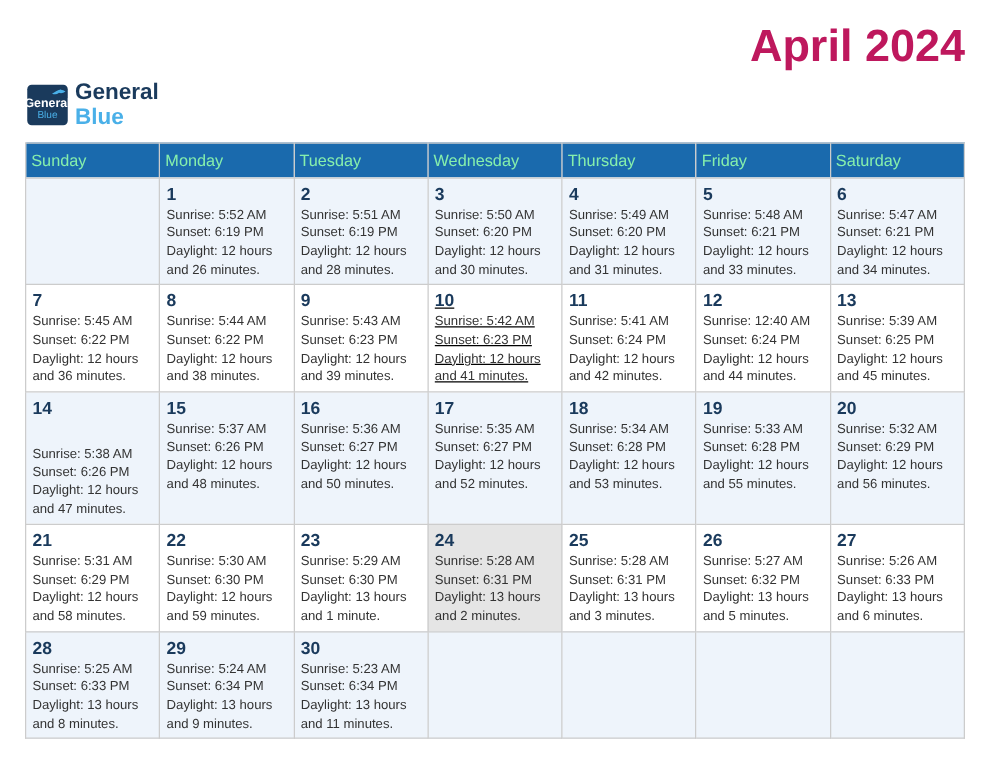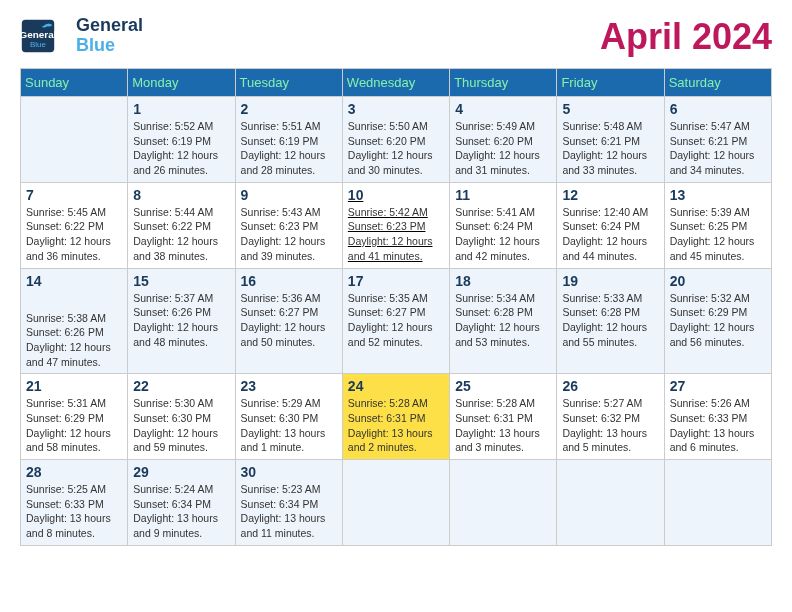--- a/index.html
+++ b/index.html
@@ -12,21 +12,22 @@
     }
     .header {
       display: flex;
       justify-content: space-between;
       align-items: flex-start;
       margin-bottom: 10px;
     }
     .logo {
       display: flex;
       align-items: center;
-      gap: 20px;
+      gap: 4px;
+      margin-top: 48px;
     }
     .logo-icon {
       width: 36px;
       height: 36px;
     }
     .title-block {
       text-align: right;
     }
     .main-title {
       font-size: 36px;
@@ -271,21 +272,21 @@
 Daylight: 12 hours
 and 59 minutes.</div>
         </td>
         <td style="background: rgb(255, 255, 255);">
           <span class="day-num">23</span>
           <div class="day-info" style="white-space: pre-line;">Sunrise: 5:29 AM
 Sunset: 6:30 PM
 Daylight: 13 hours
 and 1 minute.</div>
         </td>
-        <td style="background: #fde047;">
+        <td style="background: #e5e5e5;">
           <span class="day-num">24</span>
           <div class="day-info" style="white-space: pre-line;">Sunrise: 5:28 AM
 Sunset: 6:31 PM
 Daylight: 13 hours
 and 2 minutes.</div>
         </td>
         <td style="background: rgb(255, 255, 255);">
           <span class="day-num">25</span>
           <div class="day-info" style="white-space: pre-line;">Sunrise: 5:28 AM
 Sunset: 6:31 PM

